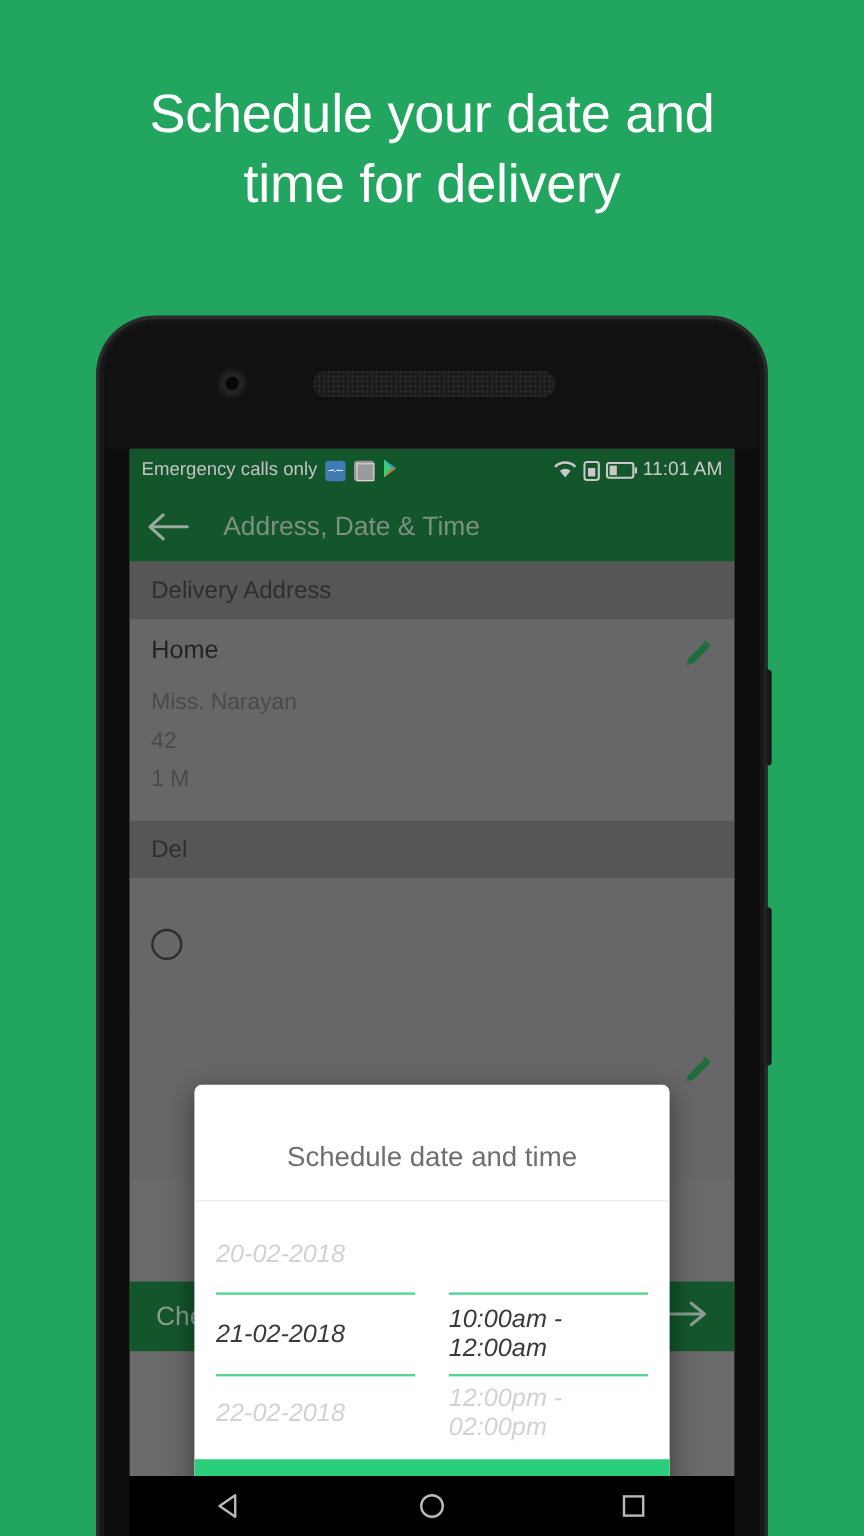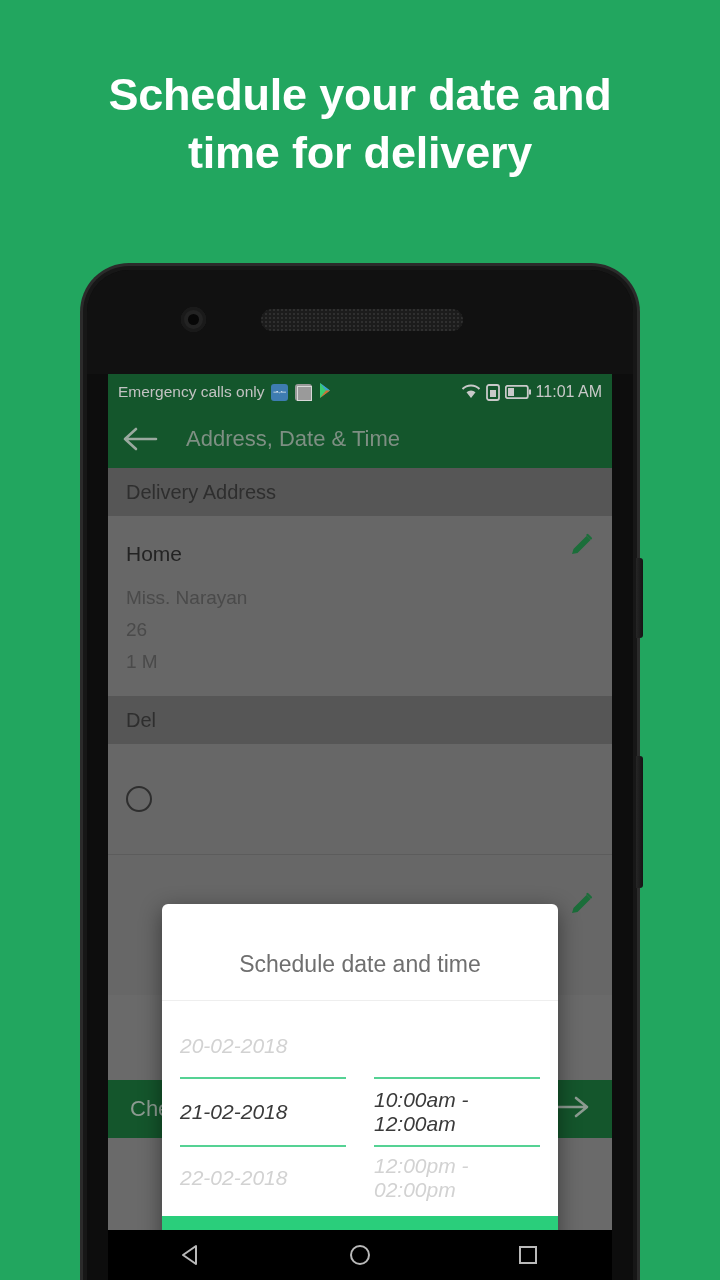--- a/index.html
+++ b/index.html
@@ -6,21 +6,21 @@
   html, body {
     width:720px; height:1280px; overflow:hidden;
     font-family:"Liberation Sans", sans-serif;
   }
   body { background:#22a65f; position:relative; }
 
   
   .headline {
     position:absolute; left:0; top:66px; width:720px;
     text-align:center; color:#ffffff;
-    font-size:45px; line-height:58px; font-weight:700;
+    font-size:45px; line-height:58px; font-weight:400;
     letter-spacing:-0.2px;
   }
 
   
   .device {
     position:absolute; left:83px; top:266px;
     width:554px; height:1014px;
     background:#171717;
     border-radius:46px 46px 0 0;
     box-shadow:0 0 0 3px #2b2b2b;
@@ -105,21 +105,21 @@
   }
 
   
   .section-header {
     height:48px; background:#565656;
     display:flex; align-items:center; padding:0 18px;
     color:#2e2e2e; font-size:20px;
   }
   
   .card {
-    background:#676767; padding:26px 18px 18px 18px; position:relative;
+    background:#676767; padding:14px 18px 18px 18px; position:relative;
   }
   .card-title {
     color:#232323; font-size:21px; font-weight:400; margin-bottom:16px;
   }
   .card-line { color:#4a4a4a; font-size:19px; line-height:32px; }
   .pencil { position:absolute; right:16px; }
   .divider { height:1px; background:#5c5c5c; }
 
   .option-row {
     background:#676767; height:110px; position:relative;
@@ -270,21 +270,21 @@
 
       <div class="card">
         <div class="card-title">Home</div>
         <span class="pencil" style="top:16px;">
           <svg width="28" height="28" viewBox="0 0 28 28">
             <path d="M4 22 L5.5 17 L18.5 4 L22.5 8 L9.5 21 Z" fill="#1b6e3a"></path>
             <path d="M19.5 3 L22.8 6.3" stroke="#1b6e3a" stroke-width="2.4" stroke-linecap="round"></path>
           </svg>
         </span>
         <div class="card-line">Miss. Narayan</div>
-        <div class="card-line">26</div>
+        <div class="card-line">42</div>
         <div class="card-line">1 M</div>
       </div>
 
       <div class="section-header">
         <span>Del</span>
       </div>
 
       <div class="option-row">
         <span class="radio"></span>
       </div>

